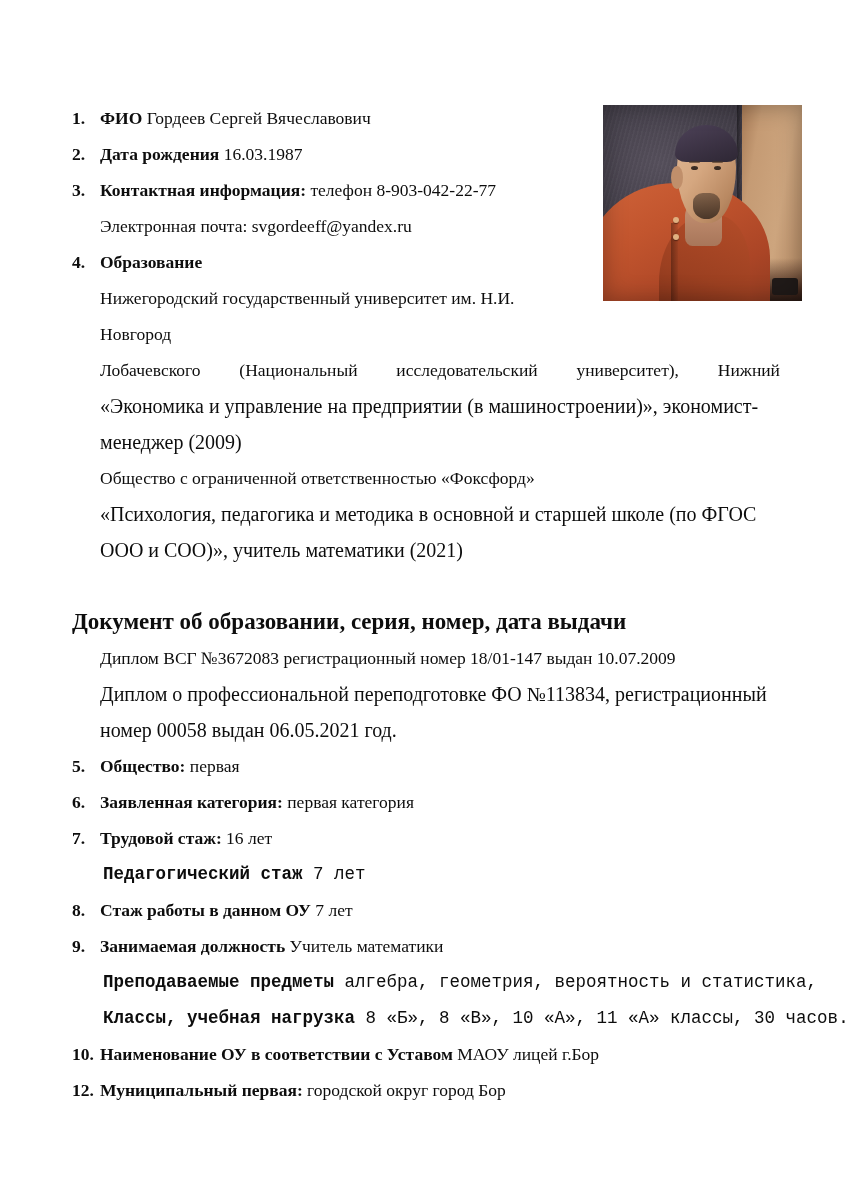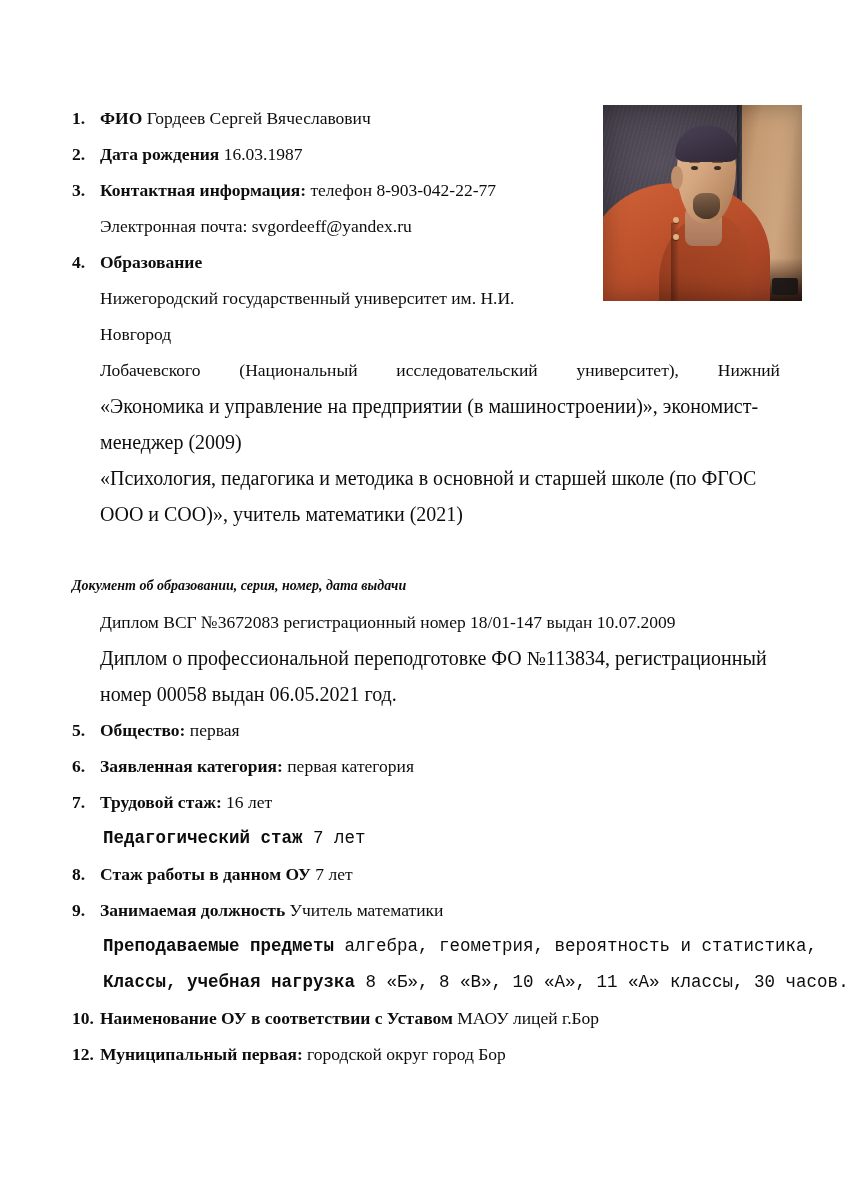--- a/index.html
+++ b/index.html
@@ -217,24 +217,23 @@
   .li.tight > .num { left: 0; }
 
   .sub {
     padding-left: 28px;
   }
   .sub.extra { padding-left: 31px; font-family: Liberation Mono, monospace; }
 
   b, .b { font-weight: bold; }
 
   .heading {
-    font-size: 14px;
+    font-size: 23px;
     line-height: 36px;
     font-weight: bold;
-    font-style: italic;
   }
 
   .just {
     text-align: justify;
     text-align-last: left;
     white-space: normal;
   }
   .wrapblock {
     padding-left: 28px;
     width: 680px;
@@ -292,20 +291,21 @@
     <div class="line sub">Электронная почта: svgordeeff@yandex.ru</div>
 
     <div class="line li">
       <span class="num">4.</span><span class="b">Образование</span>
     </div>
 
     <div class="line sub edu-first">Нижегородский государственный университет им. Н.И.</div>
     <div class="line sub">Новгород</div>
     <div class="line sub just" style="width:680px;text-align:justify;text-align-last:justify;">Лобачевского (Национальный исследовательский университет), Нижний</div>
     <div class="wrapblock">«Экономика и управление на предприятии (в машиностроении)», экономист-менеджер (2009)</div>
+    <div class="line sub">Общество с ограниченной ответственностью «Фоксфорд»</div>
     <div class="wrapblock">«Психология, педагогика и методика в основной и старшей школе (по ФГОС ООО и СОО)», учитель математики (2021)</div>
 
     <div class="spacer-lg"></div>
 
     <div class="heading">Документ об образовании, серия, номер, дата выдачи</div>
     <div class="line sub">Диплом ВСГ №3672083 регистрационный номер 18/01-147 выдан 10.07.2009</div>
     <div class="wrapblock">Диплом о профессиональной переподготовке ФО №113834, регистрационный номер 00058 выдан 06.05.2021 год.</div>
 
     <div class="line li">
       <span class="num">5.</span><span class="b">Общество:</span><span> первая</span>

